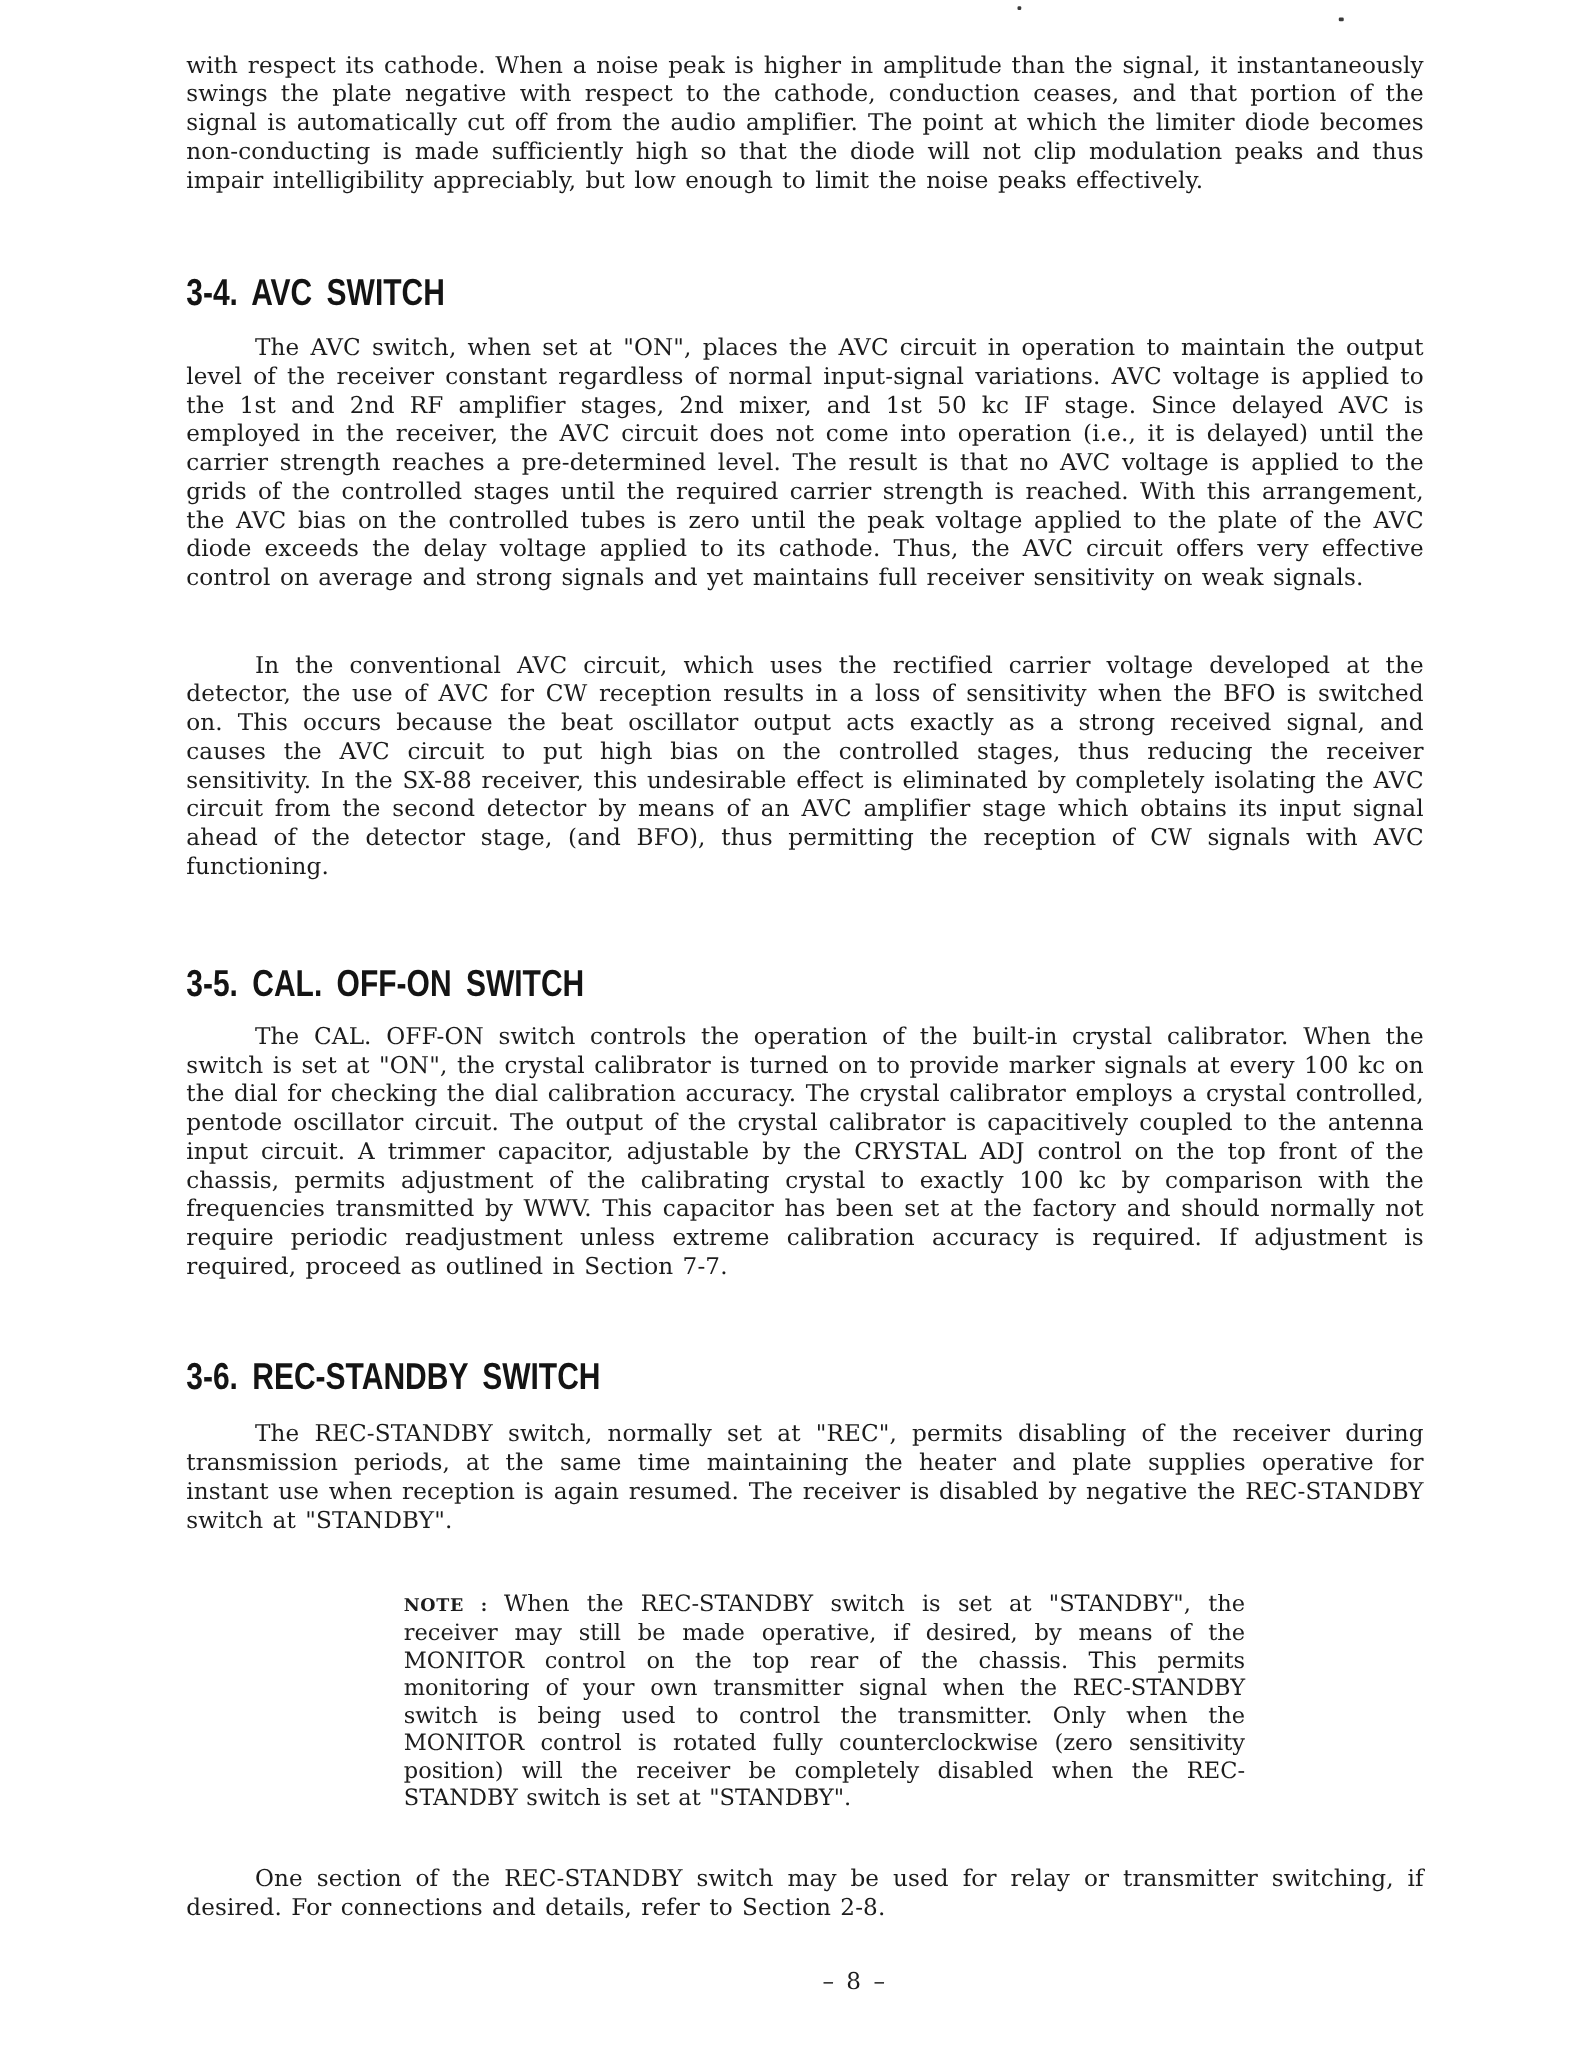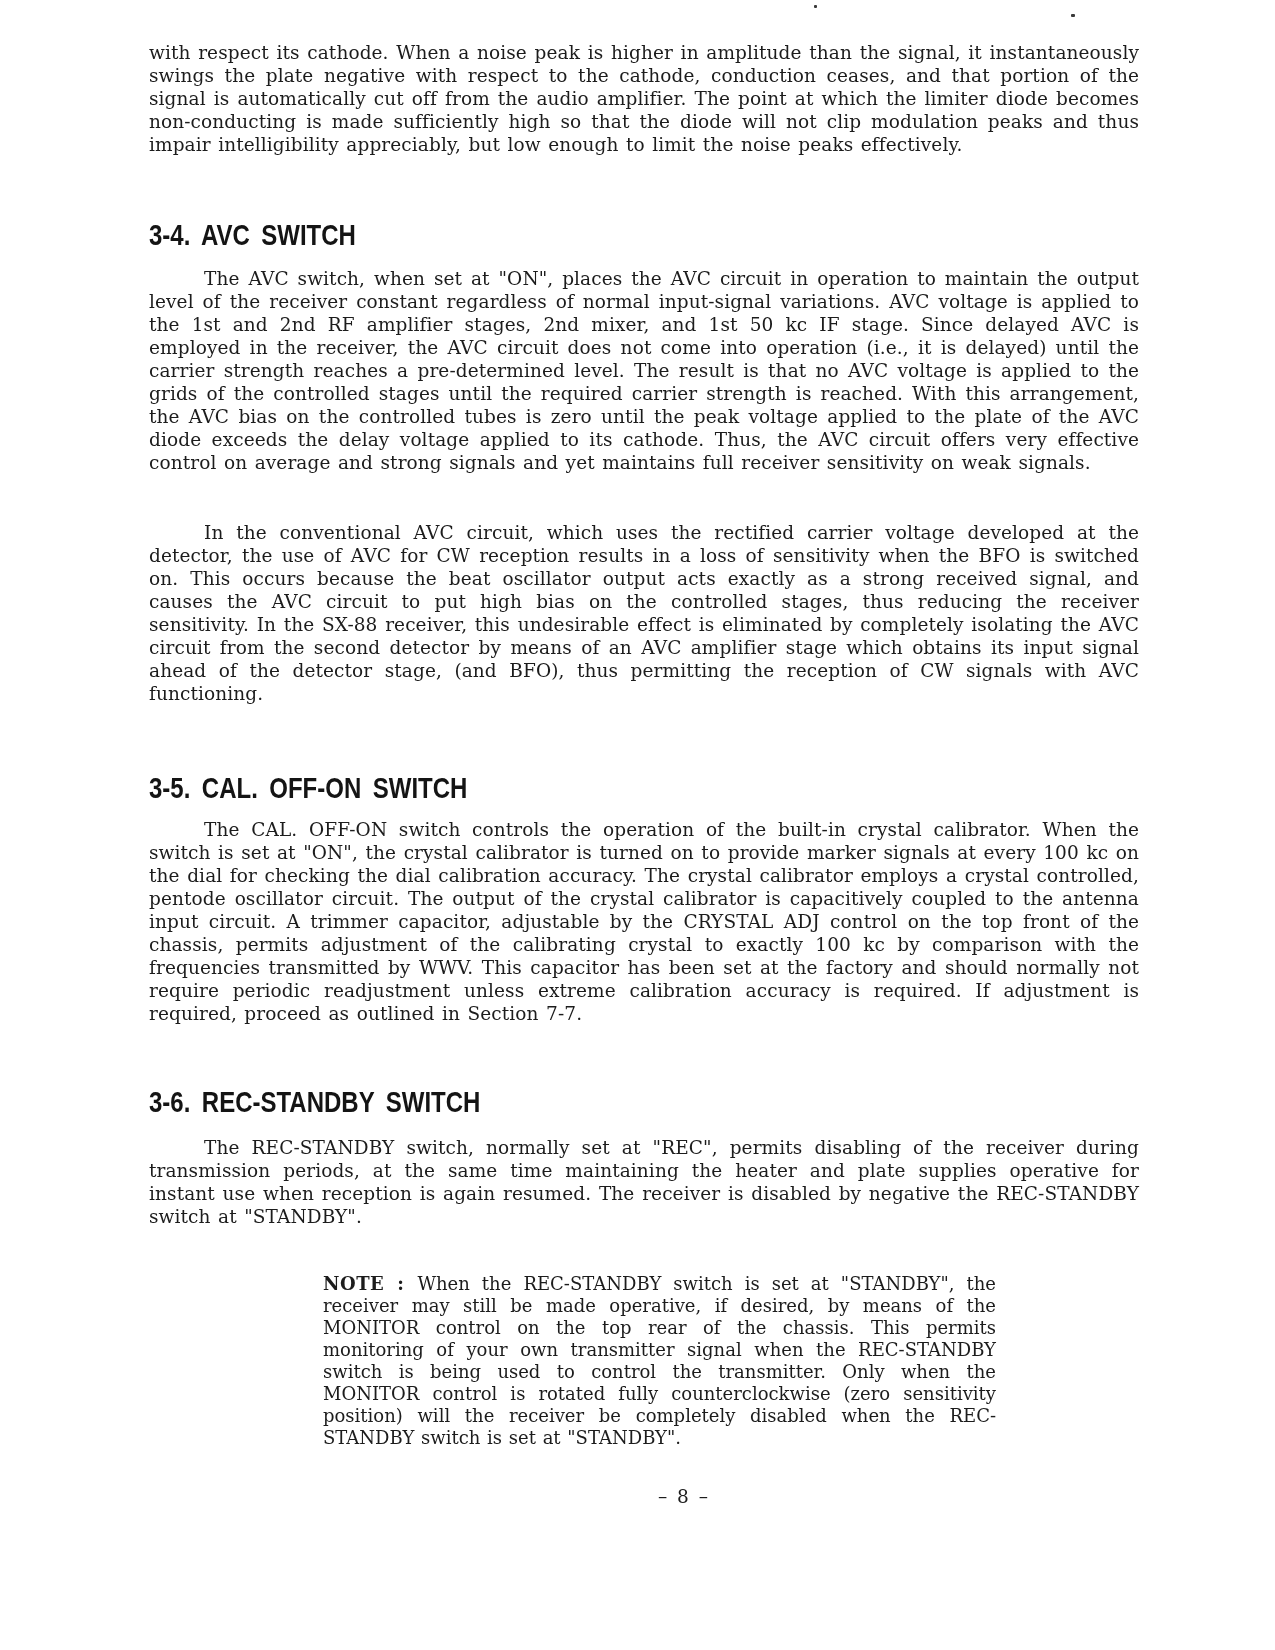--- a/index.html
+++ b/index.html
@@ -29,21 +29,21 @@
   }
   #h34{margin:62px 0 16px 0;}
   #p34b{margin-top:47px;}
   #h35{margin:66px 0 14px 0;}
   #h36{margin:60px 0 18px 0;}
   .note{
     margin:45px 0 0 174px;width:673px;
     font-size:18px;line-height:22px;
     text-align:justify;word-spacing:1px;
   }
-  .note .note-label{font-weight:bold;letter-spacing:0.5px;margin-right:13px;font-size:18px;}
+  .note .note-label{font-weight:bold;letter-spacing:0.5px;margin-right:13px;font-size:14px;}
   #pClosing{margin-top:42px;}
   .pageno{
     margin-top:37px;text-align:center;
     font-size:18.5px;letter-spacing:2px;
     transform:translateX(40px);
   }
   .speck{position:absolute;background:#3a3a3a;border-radius:1px;}
   #speck1{left:778px;top:5px;width:3px;height:3px;}
   #speck2{left:1035px;top:14px;width:4px;height:3px;}
 </style>
@@ -70,18 +70,19 @@
     </div>
 
     <div>
       <h2 class="sec" id="h36">3-6. REC-STANDBY SWITCH</h2>
       <p class="body indent" id="p36a">The REC-STANDBY switch, normally set at "REC", permits disabling of the receiver during transmission periods, at the same time maintaining the heater and plate supplies operative for instant use when reception is again resumed.  The receiver is disabled by negative the REC-STANDBY switch at "STANDBY".</p>
 
       <div class="note">
         <span class="note-label">NOTE :</span><span>When the REC-STANDBY switch is set at "STANDBY", the receiver may still be made operative, if desired, by means of the MONITOR control on the top rear of the chassis.  This permits monitoring of your own transmitter signal when the REC-STANDBY switch is being used to control the transmitter.  Only when the MONITOR control is rotated fully counterclockwise (zero sensitivity position) will the receiver be completely disabled when the REC-STANDBY switch is set at "STANDBY".</span>
       </div>
 
+      <p class="body indent" id="pClosing">One section of the REC-STANDBY switch may be used for relay or transmitter switching, if desired.  For connections and details, refer to Section 2-8.</p>
     </div>
 
     <div class="pageno">– 8 –</div>
 
   </div>
 </div>
 
 </body></html>

